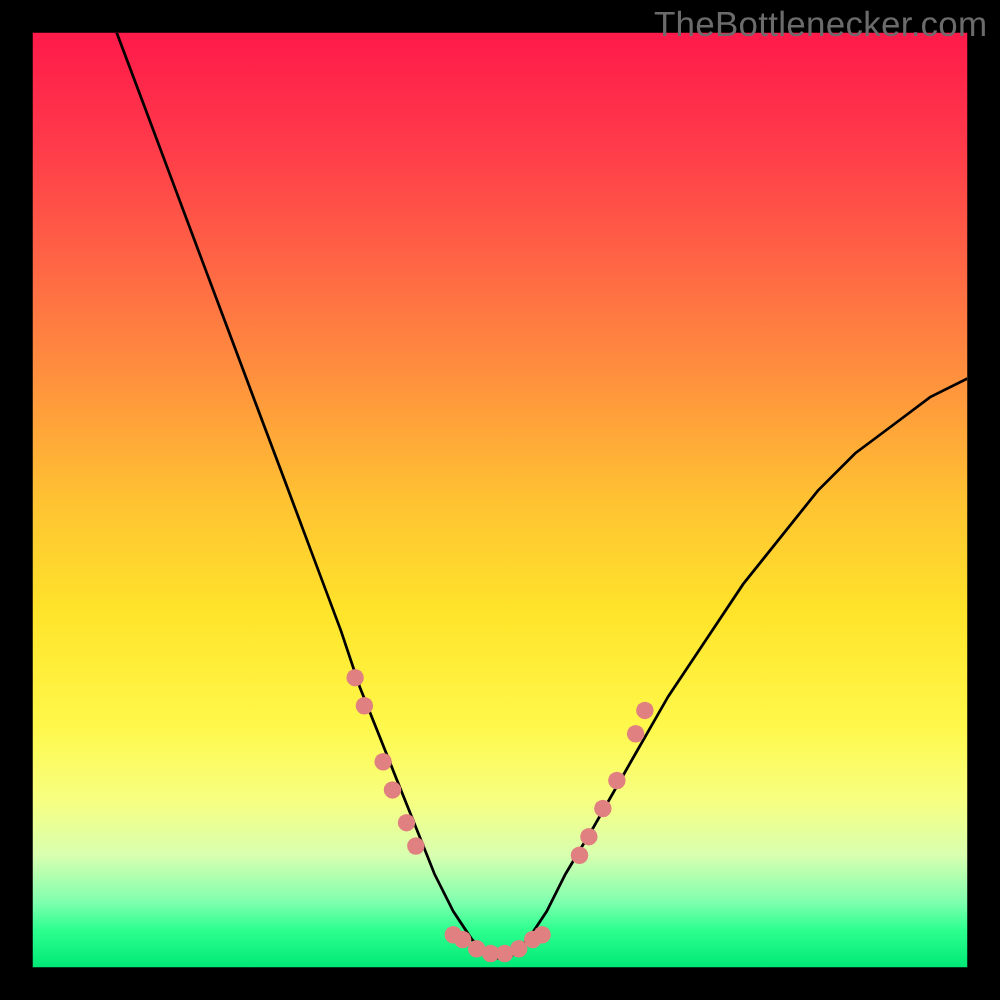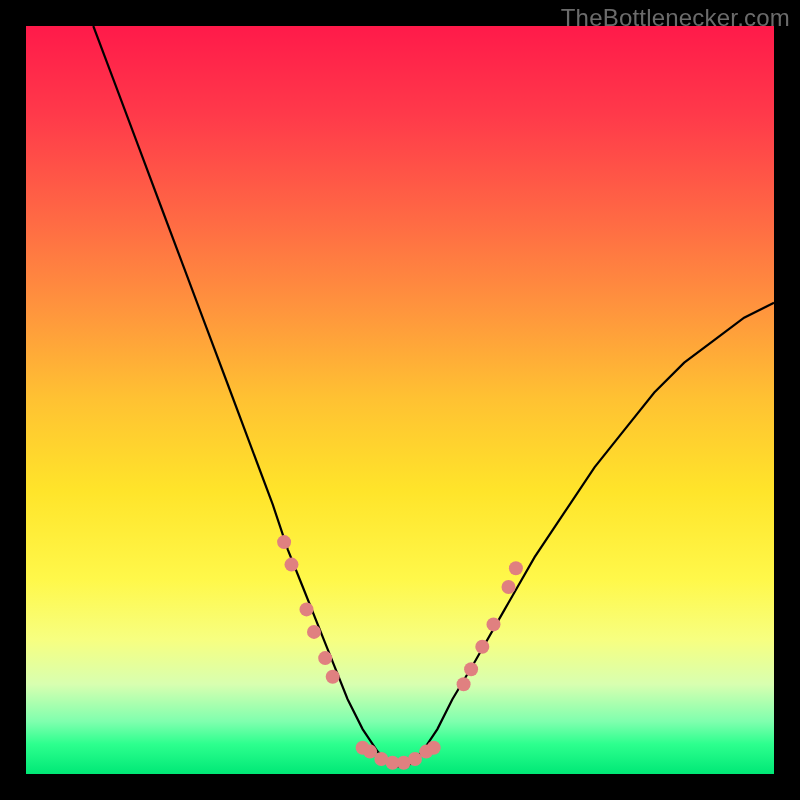--- a/index.html
+++ b/index.html
@@ -54,21 +54,21 @@
     left: 0;
     top: 0;
     width: 748px;
     height: 748px;
   }
   .watermark {
     position: absolute;
     top: 4px;
     right: 10px;
     color: #6b6b6b;
-    font-size: 24px;
+    font-size: 28px;
     font-weight: 500;
     letter-spacing: 0.2px;
   }
 </style>
 </head>
 <body>
 
 <div class="frame">
   <div class="plot-area">
     <div class="gradient"></div>

